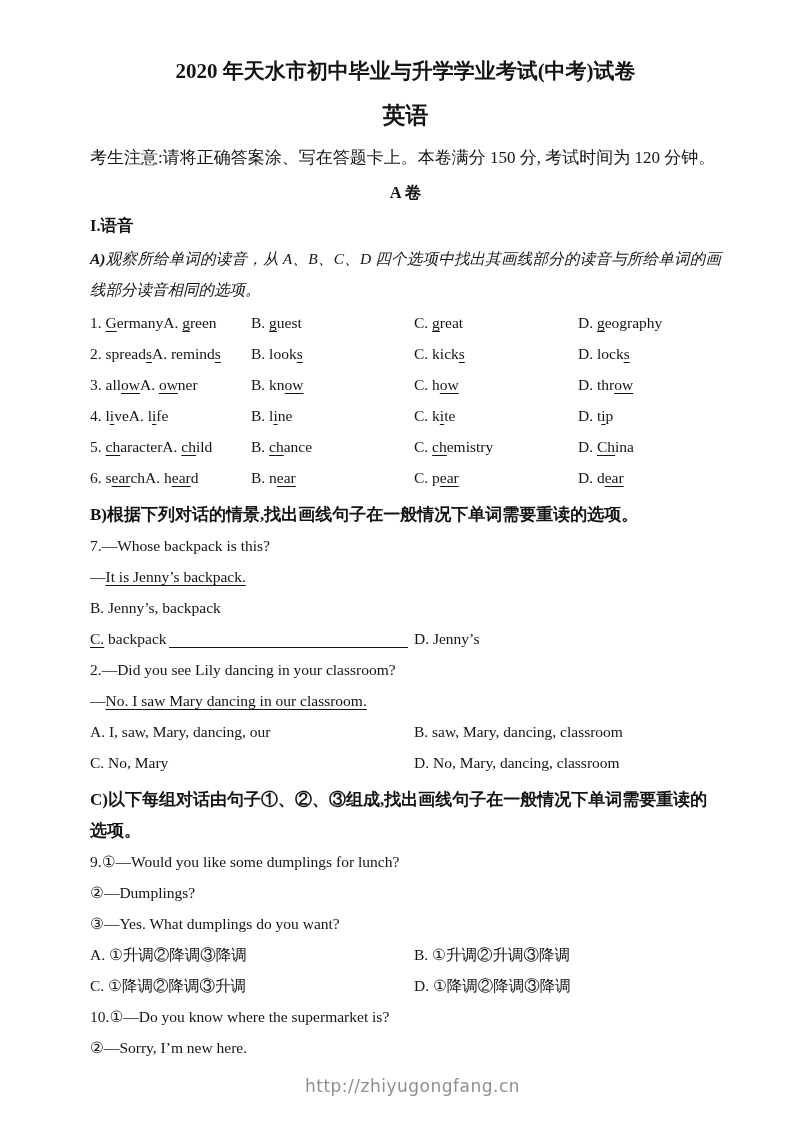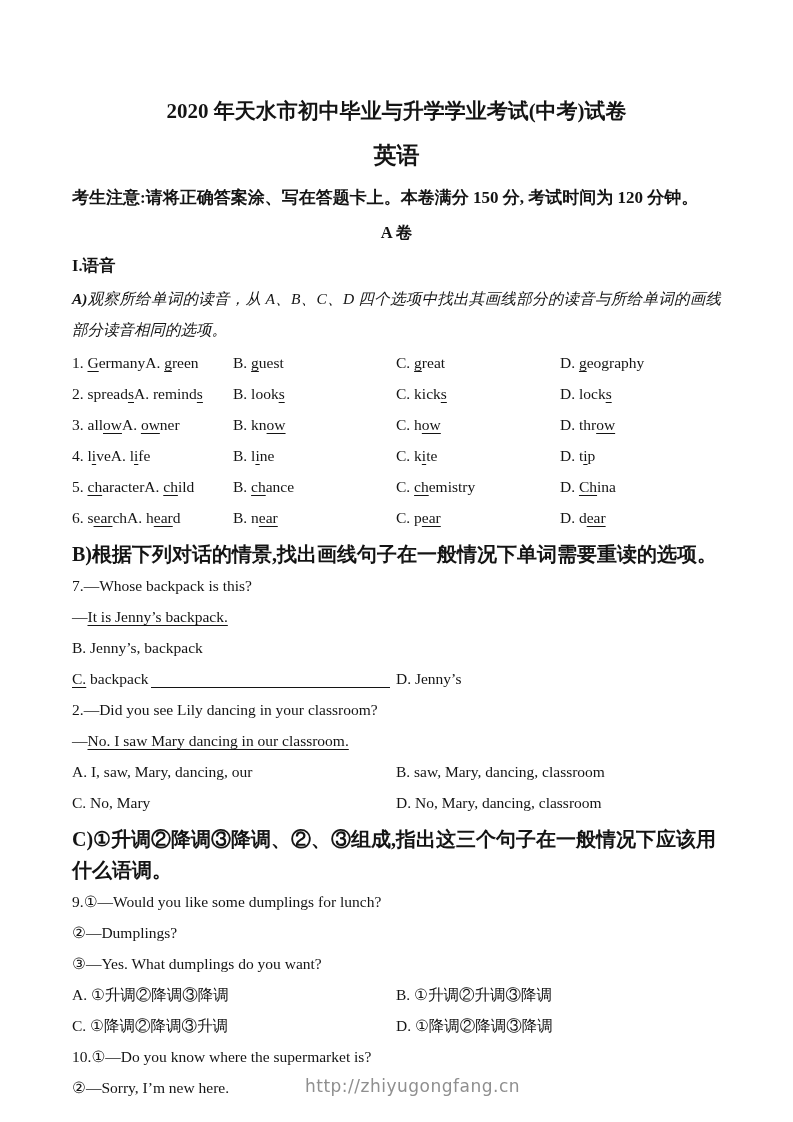--- a/index.html
+++ b/index.html
@@ -1,47 +1,47 @@
 <!DOCTYPE html>
 <html><head>
 <meta charset="utf-8">
 <style>
   html,body{margin:0;padding:0;background:#ffffff;}
   .page{
     width:793px;height:1122px;background:#ffffff;position:relative;
     font-family:"Liberation Serif","DejaVu Serif",serif;
     color:#141414;overflow:hidden;
   }
-  .content{padding:56px 72px 0 72px;margin-top:40px;}
+  .content{padding:56px 72px 0 90px;}
   .doc-title{
     text-align:center;font-weight:bold;font-size:21px;line-height:30px;margin:0;
   }
   .doc-subject{
     text-align:center;font-weight:bold;font-size:23px;line-height:26px;margin-top:17px;
   }
   .notice{
-    font-weight:bold;font-size:17px;line-height:24px;margin-top:17px;
+    font-weight:normal;font-size:17px;line-height:24px;margin-top:17px;
   }
   .paper-label{
     text-align:center;font-weight:bold;font-size:16.5px;line-height:24px;margin-top:11px;
   }
   .sec-heading{
     font-weight:bold;font-size:16.5px;line-height:24px;margin-top:9px;
   }
   .para{
     font-size:15.5px;line-height:31px;margin-top:5px;text-align:justify;font-style:italic;
   }
   .para b{font-weight:bold;}
   .q-table{margin-top:2px;}
   .q-row{
     display:grid;grid-template-columns:161px 163px 164px 1fr;
     font-size:15.5px;line-height:31px;white-space:nowrap;
   }
   .part-heading{
-    font-weight:bold;font-size:20px;line-height:31px;margin-top:6px;
+    font-weight:bold;font-size:17px;line-height:31px;margin-top:6px;
   }
   .q-line{font-size:15.5px;line-height:31px;}
   .opt-grid{
     display:grid;grid-template-columns:324px 1fr;
     font-size:15.5px;line-height:31px;white-space:nowrap;
   }
   .opt-cell{display:flex;align-items:stretch;}
   .fill-line{
     flex:1 1 auto;border-bottom:1px solid #141414;
     margin:0 6px 6px 2px;
@@ -126,21 +126,21 @@
     <div class="q-line">—<u>No. I saw Mary dancing in our classroom.</u></div>
     <div class="opt-grid">
       <span>A. I, saw, Mary, dancing, our</span>
       <span>B. saw, Mary, dancing, classroom</span>
     </div>
     <div class="opt-grid">
       <span>C. No, Mary</span>
       <span>D. No, Mary, dancing, classroom</span>
     </div>
 
-    <div class="part-heading">C)①升调②降调③降调、②、③组成,指出这三个句子在一般情况下应该用什么语调。</div>
+    <div class="part-heading">C)以下每组对话由句子①、②、③组成,找出画线句子在一般情况下单词需要重读的选项。</div>
 
     <div class="q-line">9.①—Would you like some dumplings for lunch?</div>
     <div class="q-line">②—Dumplings?</div>
     <div class="q-line">③—Yes. What dumplings do you want?</div>
     <div class="opt-grid">
       <span>A. ①升调②降调③降调</span>
       <span>B. ①升调②升调③降调</span>
     </div>
     <div class="opt-grid">
       <span>C. ①降调②降调③升调</span>

